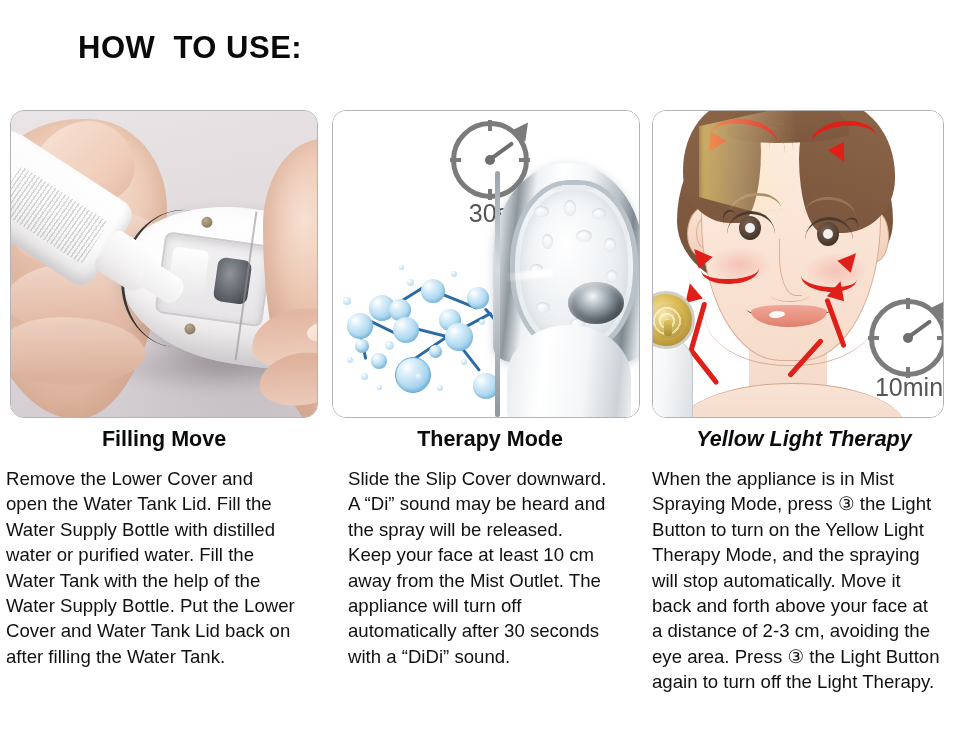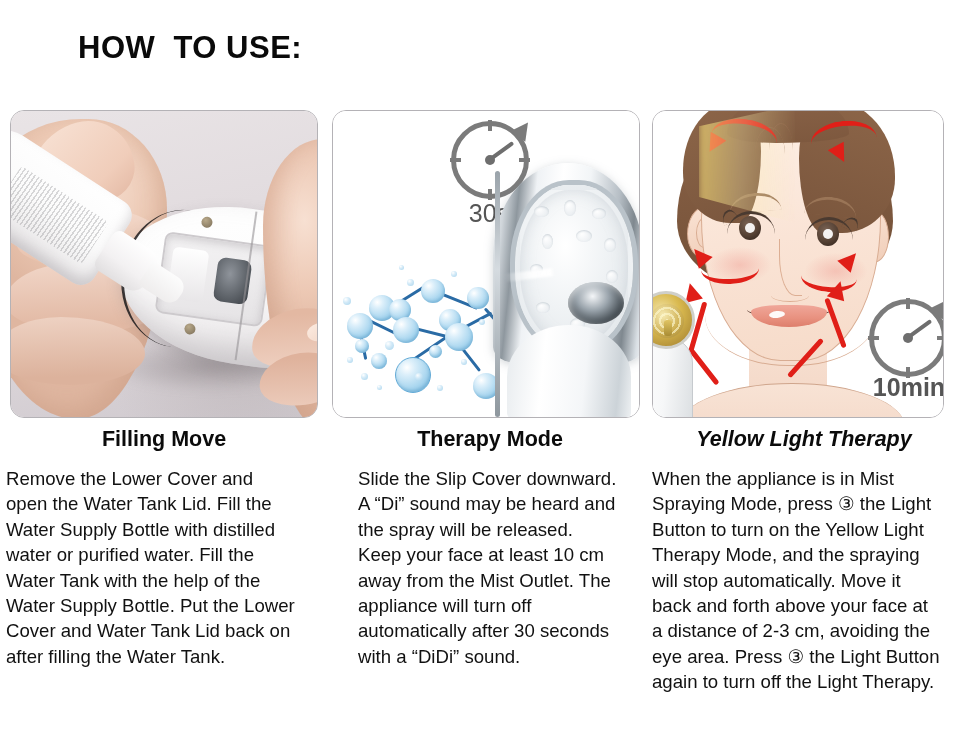--- a/index.html
+++ b/index.html
@@ -42,21 +42,21 @@
     width: 308px;
     height: 308px;
     border: 1px solid #b4b2b6;
     border-radius: 14px;
     overflow: hidden;
     background: #ffffff;
     box-sizing: border-box;
   }
   #panel-img-1 { left: 10px; }
   #panel-img-2 { left: 332px; }
-  #panel-img-3 { left: 652px; width: 292px; font-weight: bold; }
+  #panel-img-3 { left: 652px; width: 292px; }
 
   
   .caption {
     position: absolute;
     top: 427px;
     font-size: 21.5px;
     font-weight: bold;
     text-align: center;
     color: #0b0b0b;
   }
@@ -67,21 +67,21 @@
   
   .body-text {
     position: absolute;
     top: 466px;
     font-size: 18.6px;
     line-height: 25.4px;
     color: #111111;
     white-space: pre-line;
   }
   #body-1 { left: 6px;   width: 322px; }
-  #body-2 { left: 348px; width: 300px; margin-left: 10px; }
+  #body-2 { left: 348px; width: 300px; }
   #body-3 { left: 652px; width: 306px; }
 
   
   .ph1-bg {
     position: absolute; inset: 0;
     background:
       radial-gradient(ellipse 70% 55% at 74% 82%, rgba(160,150,150,0.30) 0%, rgba(160,150,150,0) 62%),
       linear-gradient(168deg, #e9e4e6 0%, #e2dcdf 38%, #dcd6da 62%, #cfc9ce 100%);
   }
   

